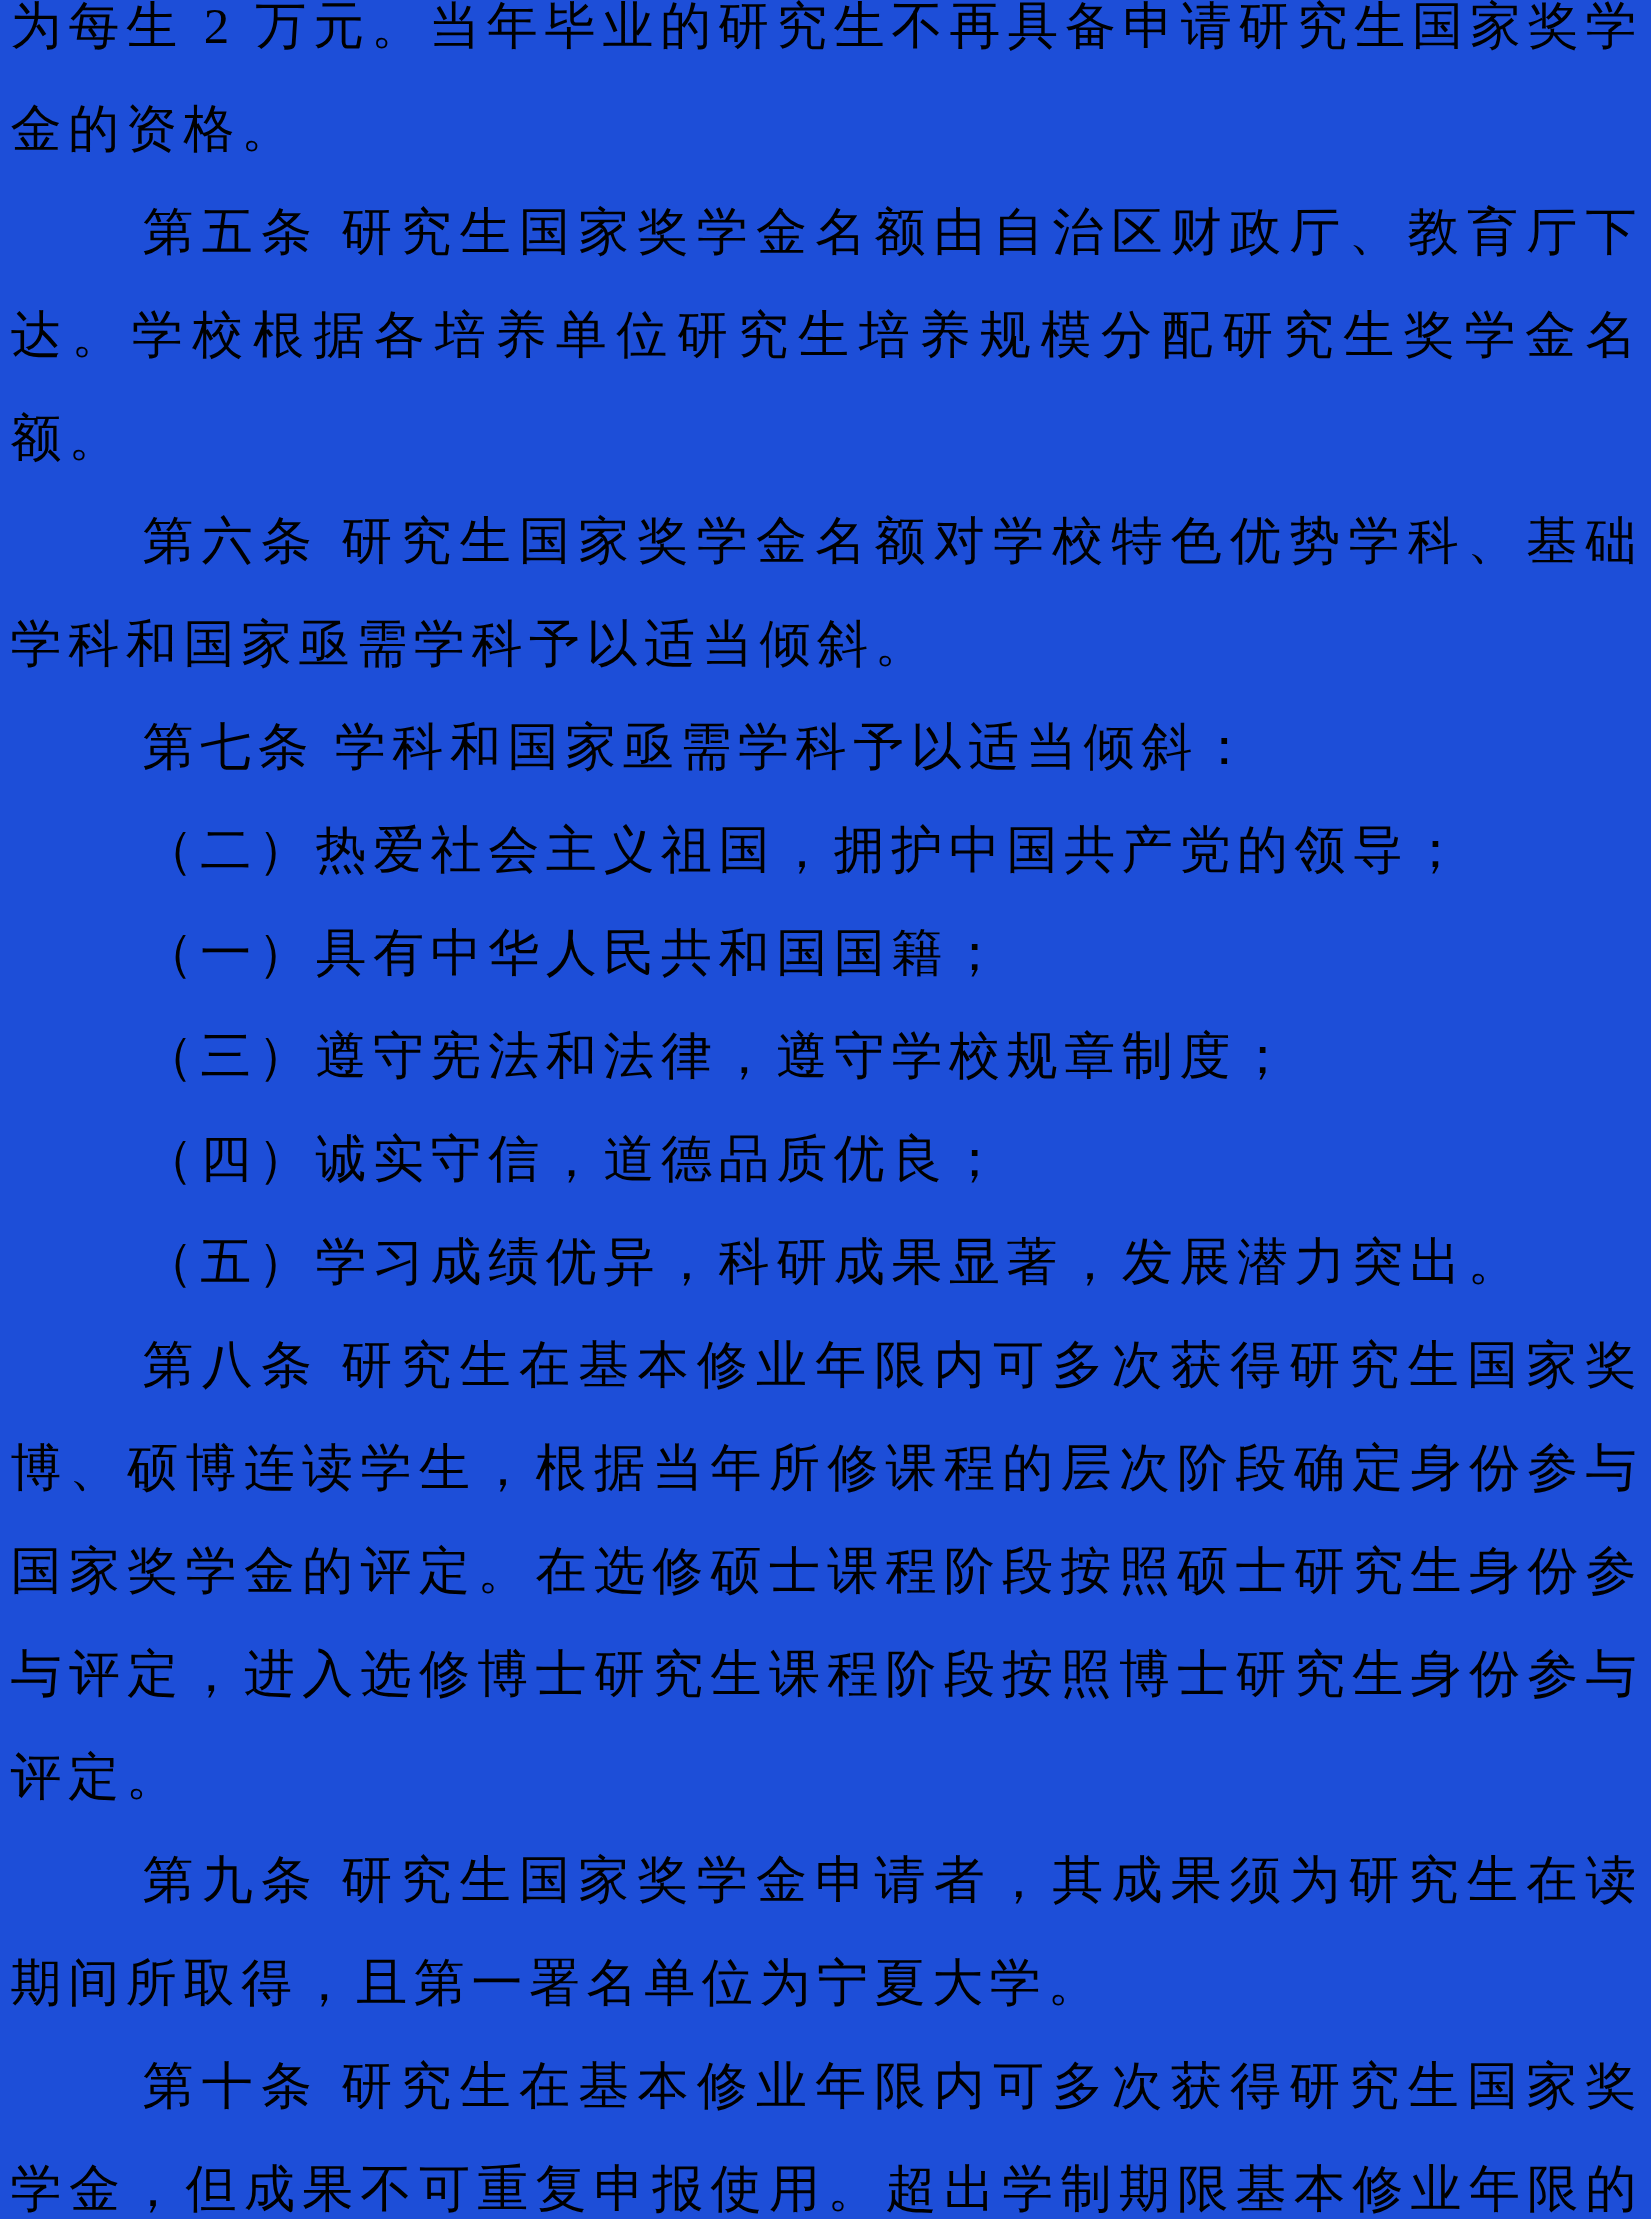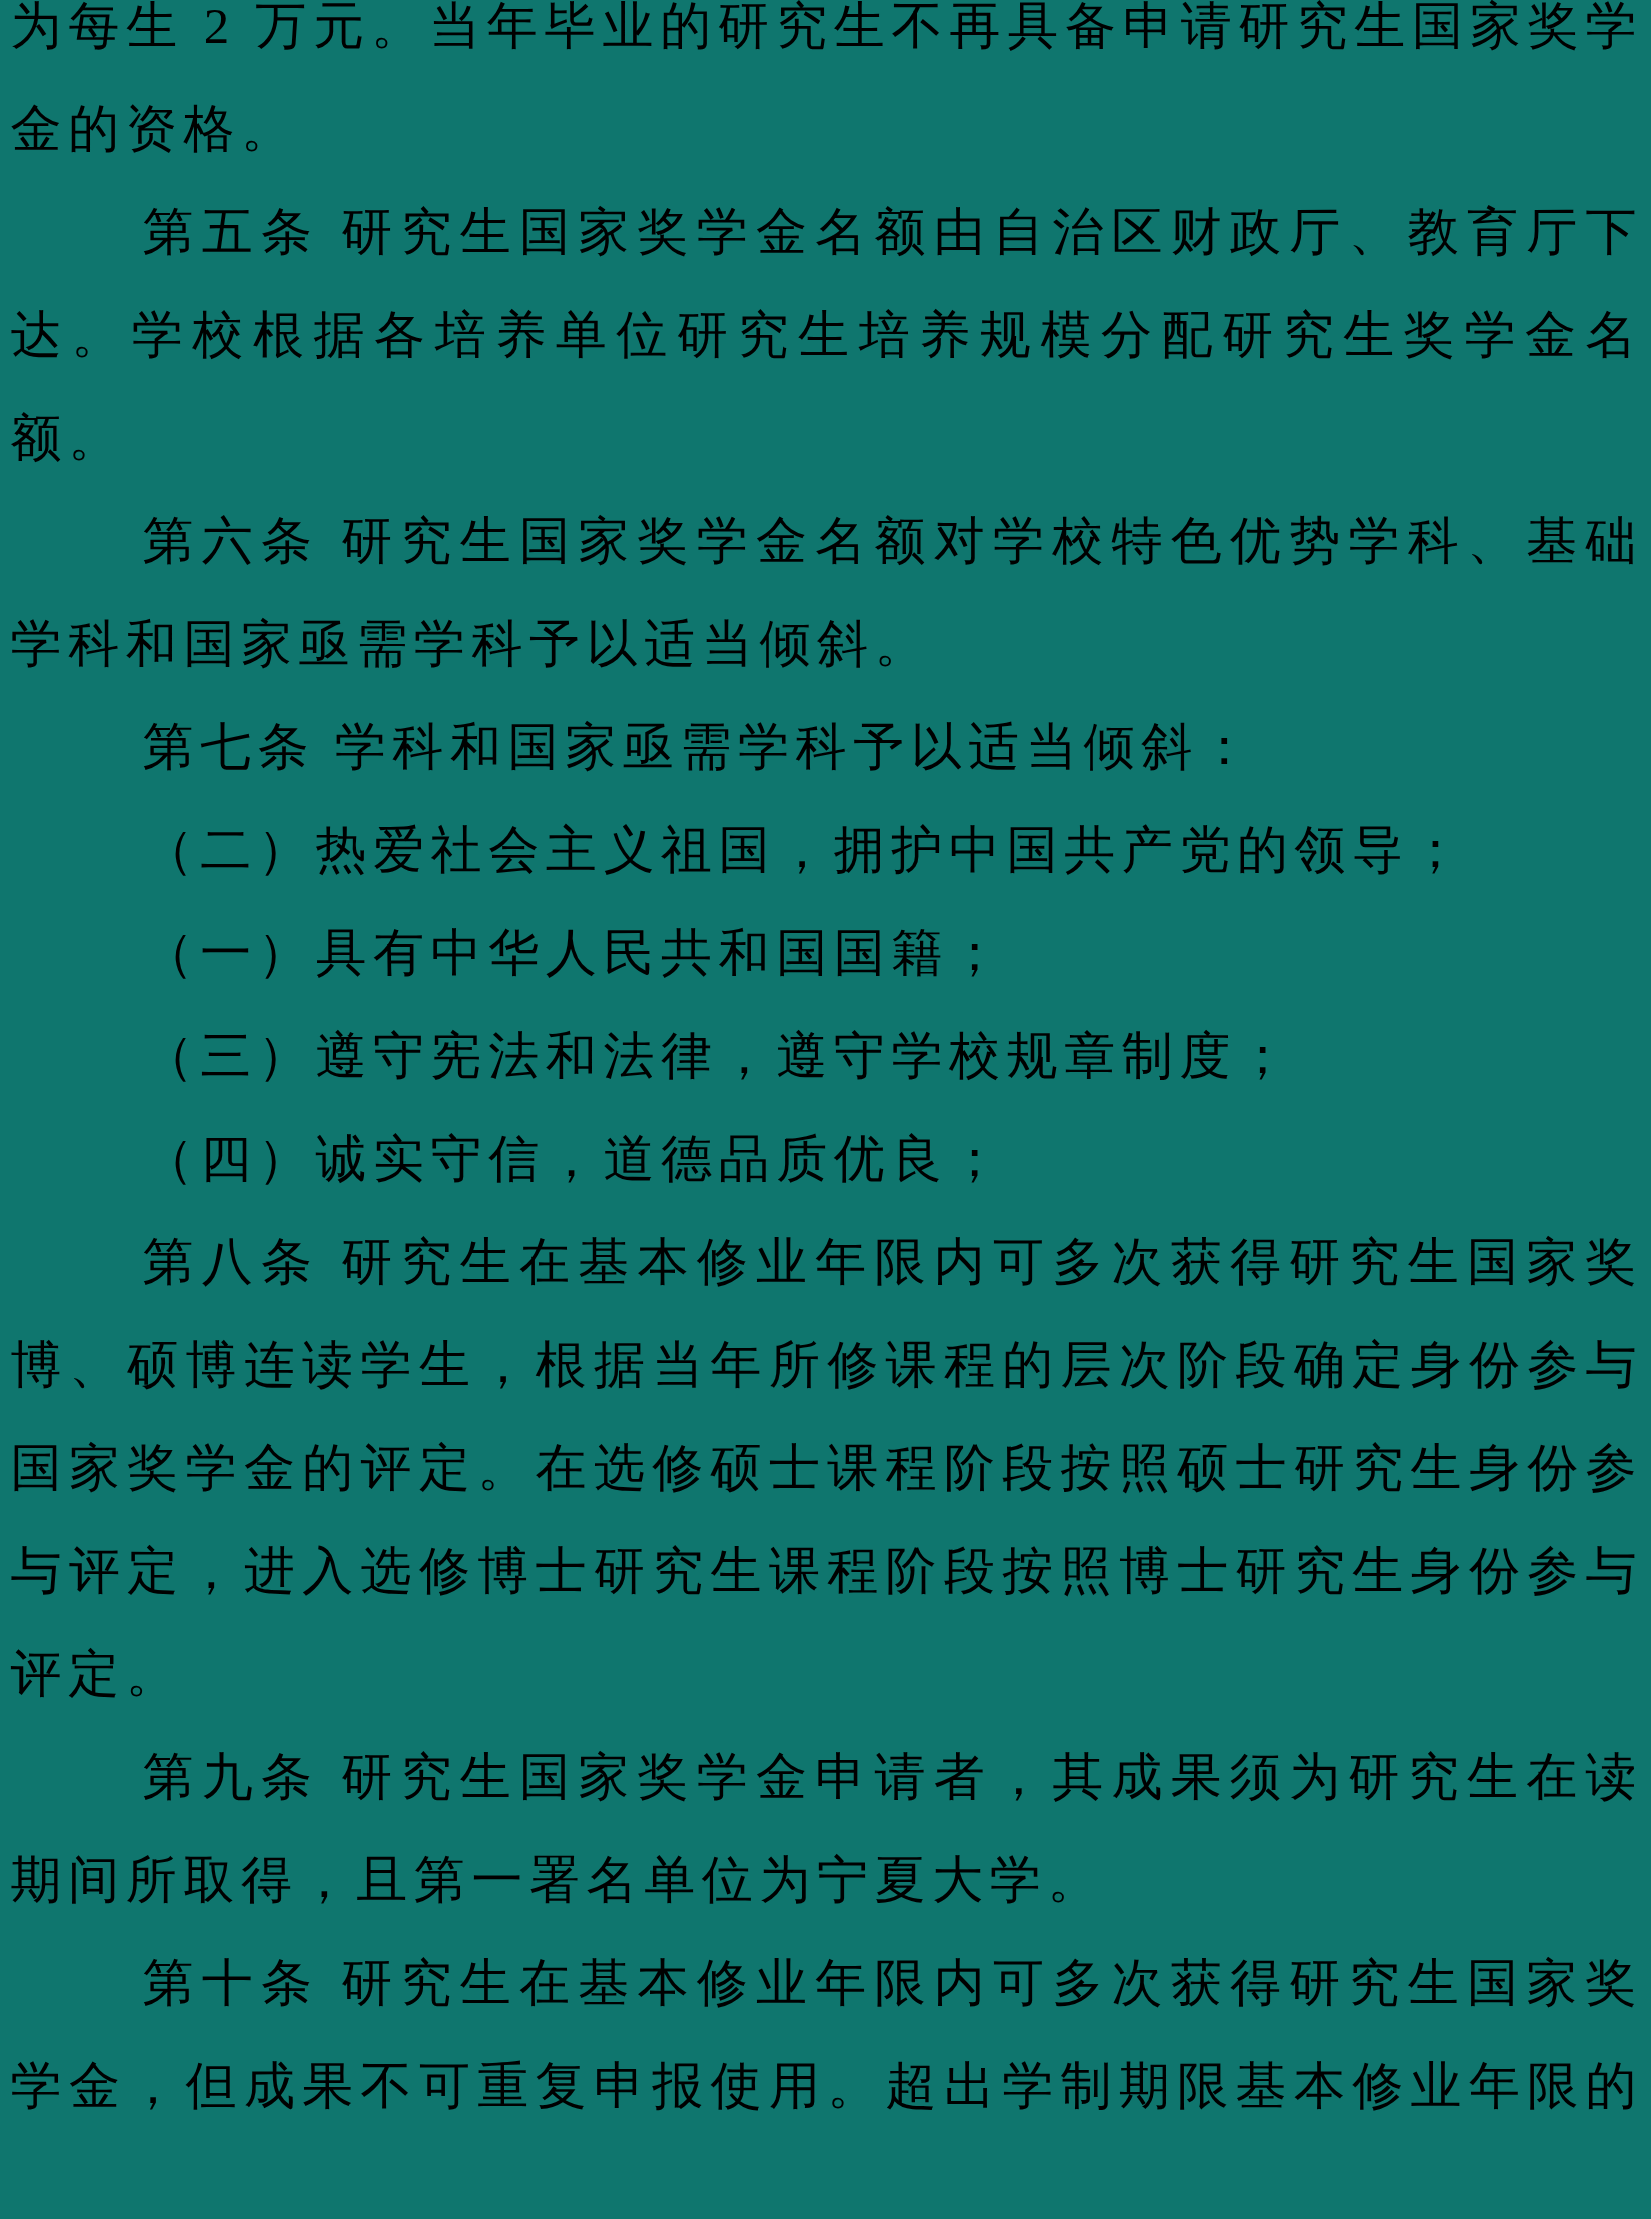--- a/index.html
+++ b/index.html
@@ -10,21 +10,21 @@
   body {
     width: 1652px;
     height: 2220px;
     overflow: hidden;
   }
   .page {
     position: relative;
     width: 1652px;
     height: 2220px;
     overflow: hidden;
-    background: #0f766e;
+    background: #1d4ed8;
   }
   .doc {
     margin-top: -25px;
     padding-left: 10.6px;
     padding-right: 8.8px;
     color: #000000;
     font-family: "Liberation Serif", "DejaVu Serif", serif;
     font-size: 51px;
     font-weight: 400;
     line-height: 103px;
@@ -53,20 +53,21 @@
     <div class="line indent fill">第五条 研究生国家奖学金名额由自治区财政厅、教育厅下</div>
     <div class="line fill">达。学校根据各培养单位研究生培养规模分配研究生奖学金名</div>
     <div class="line">额。</div>
     <div class="line indent fill">第六条 研究生国家奖学金名额对学校特色优势学科、基础</div>
     <div class="line">学科和国家亟需学科予以适当倾斜。</div>
     <div class="line indent">第七条 学科和国家亟需学科予以适当倾斜：</div>
     <div class="line indent">（二）热爱社会主义祖国，拥护中国共产党的领导；</div>
     <div class="line indent">（一）具有中华人民共和国国籍；</div>
     <div class="line indent">（三）遵守宪法和法律，遵守学校规章制度；</div>
     <div class="line indent">（四）诚实守信，道德品质优良；</div>
+    <div class="line indent">（五）学习成绩优异，科研成果显著，发展潜力突出。</div>
     <div class="line indent fill">第八条 研究生在基本修业年限内可多次获得研究生国家奖</div>
     <div class="line fill">博、硕博连读学生，根据当年所修课程的层次阶段确定身份参与</div>
     <div class="line fill">国家奖学金的评定。在选修硕士课程阶段按照硕士研究生身份参</div>
     <div class="line fill">与评定，进入选修博士研究生课程阶段按照博士研究生身份参与</div>
     <div class="line">评定。</div>
     <div class="line indent fill">第九条 研究生国家奖学金申请者，其成果须为研究生在读</div>
     <div class="line">期间所取得，且第一署名单位为宁夏大学。</div>
     <div class="line indent fill">第十条 研究生在基本修业年限内可多次获得研究生国家奖</div>
     <div class="line fill">学金，但成果不可重复申报使用。超出学制期限基本修业年限的</div>
   </div>

